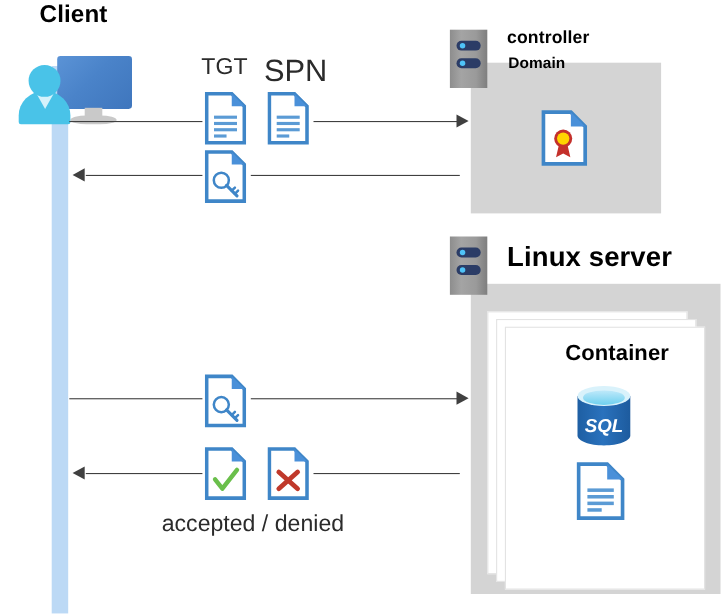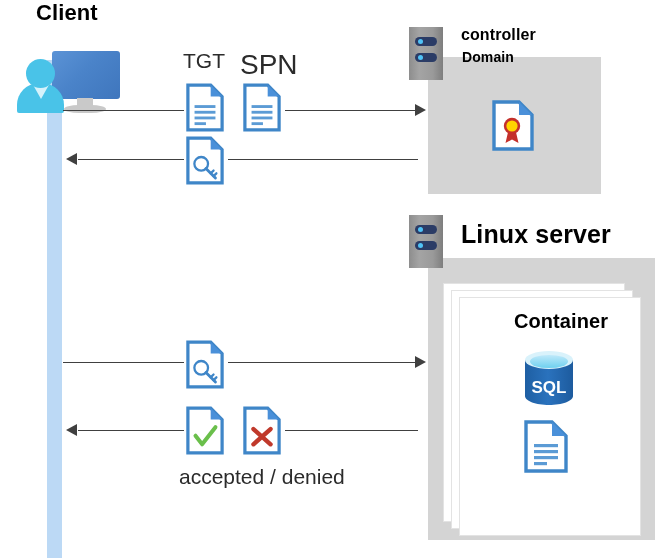--- a/index.html
+++ b/index.html
@@ -142,21 +142,21 @@
 
   
   .card {
     position: absolute;
     background: #ffffff;
     border: 1px solid #e3e3e3;
     box-shadow: 0 0 0 0 rgba(0,0,0,0);
   }
 
   
-  .sql-cyl { position: absolute; }
+  .sql-cyl { position: absolute; font-style: italic; }
 </style>
 </head>
 <body>
 
 <div id="canvas">
 
   <div id="lifeline"></div>
 
   <div class="title-bold" style="left:36px; top:0px; width:140px; font-size:22px;">Client</div>
 
@@ -316,15 +316,15 @@
   </div>
 
   <div class="doc" style="left:243px; top:406px;">
     <svg width="38" height="49" viewBox="0 0 40 51">
       <path d="M2 2 H26 L38 14 V49 H2 Z" fill="#ffffff" stroke="#3f86c8" stroke-width="3.4"></path>
       <path d="M26 2 L38 14 H26 Z" fill="#4a90d9"></path>
       <path d="M11 24 L29 40 M29 24 L11 40" stroke="#c0392b" stroke-width="4.6" fill="none" stroke-linecap="round"></path>
     </svg>
   </div>
 
-  <div class="plain-label" style="left:147px; top:465px; font-size:21px;margin-left:32px;">accepted / denied</div>
+  <div class="plain-label" style="left:147px; top:465px; font-size:21px;">accepted / denied</div>
 
 </div>
 
 </body></html>

